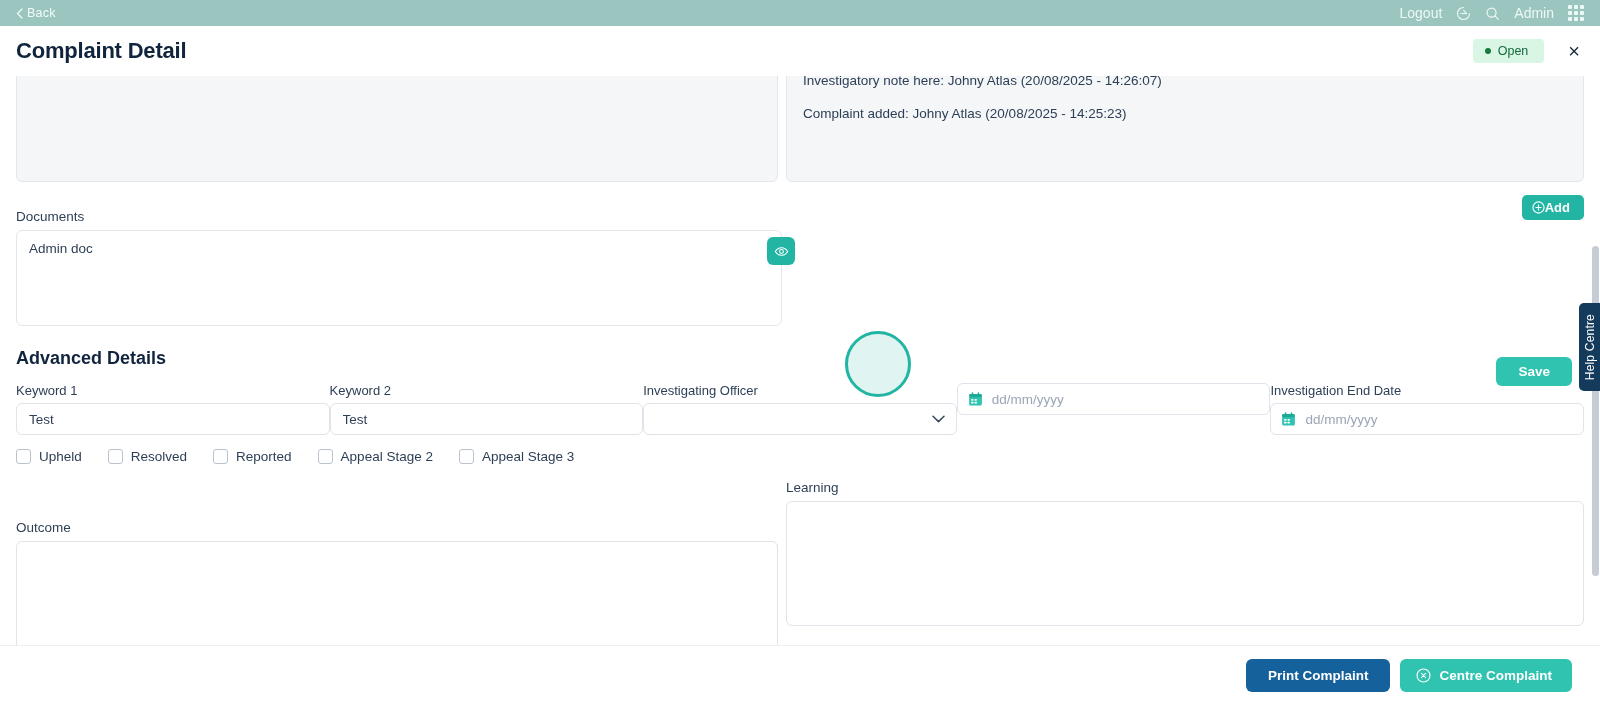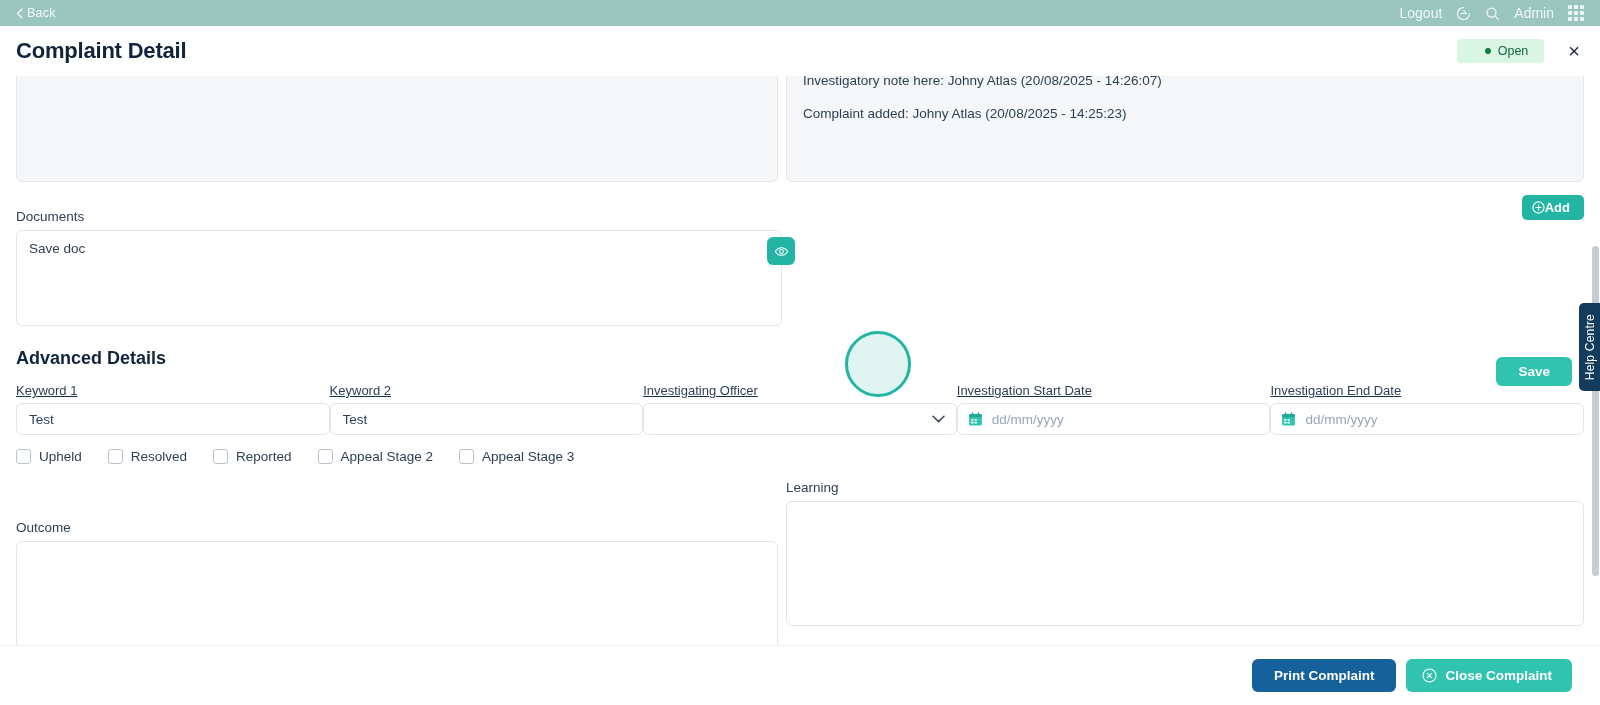--- a/index.html
+++ b/index.html
@@ -73,21 +73,21 @@
     margin-left: auto;
     display: flex;
     align-items: center;
     gap: 20px;
   }
   .status-badge {
     background: #d9f5e3;
     color: #14693c;
     font-size: 12.5px;
     border-radius: 4px;
-    padding: 5px 16px 5px 28px;
+    padding: 5px 16px 5px 12px;
     display: flex;
     align-items: center;
     gap: 7px;
     cursor: pointer;
   }
   .status-dot {
     width: 6px; height: 6px;
     border-radius: 50%;
     background: #137b3c;
     display: block;
@@ -199,21 +199,20 @@
     margin-top: 22px;
     font-size: 18px;
     font-weight: bold;
     color: #10243d;
   }
   .field-grid {
     display: flex;
     gap: 0;
     padding: 0 16px;
     margin-top: 14px;
-    text-decoration: underline;
   }
   .field { flex: 1; position: relative; }
   .field-label {
     font-size: 13px;
     color: #2d3f56;
     display: block;
     margin-bottom: 5px;
   }
   .field-input {
     width: 100%;
@@ -479,21 +478,21 @@
       <button class="btn-add">
         <svg width="13" height="13" viewBox="0 0 14 14">
           <circle cx="7" cy="7" r="6" stroke="#ffffff" stroke-width="1.2" fill="none"></circle>
           <path d="M7 4.2V9.8M4.2 7H9.8" stroke="#ffffff" stroke-width="1.2" stroke-linecap="round"></path>
         </svg>
         <span>Add</span>
       </button>
     </div>
     <div class="docs-box">
       <div class="doc-row">
-        <span>Save doc</span>
+        <span>Admin doc</span>
       </div>
       <div class="doc-eye">
         <svg width="15" height="15" viewBox="0 0 18 18">
           <path d="M1.6 9S4.2 4.4 9 4.4 16.4 9 16.4 9 13.8 13.6 9 13.6 1.6 9 1.6 9Z" stroke="#ffffff" stroke-width="1.25" fill="none"></path>
           <circle cx="9" cy="9" r="2.3" stroke="#ffffff" stroke-width="1.25" fill="none"></circle>
         </svg>
       </div>
     </div>
   </div>
 
@@ -514,21 +513,20 @@
       <label class="field-label">Investigating Officer</label>
       <div class="select-wrap">
         <input class="field-input" readonly="" value="" style="">
         <svg class="select-chevron" width="13" height="8" viewBox="0 0 13 8">
           <path d="M1 1.2L6.5 6.6L12 1.2" stroke="#37485d" stroke-width="1.5" fill="none" stroke-linecap="round" stroke-linejoin="round"></path>
         </svg>
       </div>
     </div>
 
     <div class="field">
-      <label class="field-label">Investigation Start Date</label>
       <div class="date-wrap">
         <svg class="cal-icon" width="15" height="15" viewBox="0 0 16 16">
           <rect x="1.2" y="2.6" width="13.6" height="12.2" rx="1.6" fill="#2fc3b0"></rect>
           <rect x="1.2" y="2.6" width="13.6" height="3.4" rx="1.6" fill="#1fa997"></rect>
           <rect x="4" y=".9" width="1.6" height="3" rx=".8" fill="#1fa997"></rect>
           <rect x="10.4" y=".9" width="1.6" height="3" rx=".8" fill="#1fa997"></rect>
           <rect x="3.4" y="8" width="2.4" height="1.8" rx=".4" fill="#ffffff"></rect>
           <rect x="7" y="8" width="2.4" height="1.8" rx=".4" fill="#ffffff"></rect>
           <rect x="3.4" y="11" width="2.4" height="1.8" rx=".4" fill="#ffffff"></rect>
           <rect x="7" y="11" width="2.4" height="1.8" rx=".4" fill="#ffffff"></rect>
@@ -602,15 +600,15 @@
   <div class="scrollbar-thumb"></div>
 </div>
 
 <div class="footer">
   <button class="btn-print">Print Complaint</button>
   <button class="btn-close-complaint">
     <svg width="15" height="15" viewBox="0 0 16 16">
       <circle cx="8" cy="8" r="6.9" stroke="#ffffff" stroke-width="1.2" fill="none"></circle>
       <path d="M5.7 5.7L10.3 10.3M10.3 5.7L5.7 10.3" stroke="#ffffff" stroke-width="1.2" stroke-linecap="round"></path>
     </svg>
-    <span>Close Complaint</span>
+    <span>Centre Complaint</span>
   </button>
 </div>
 
 </body></html>

